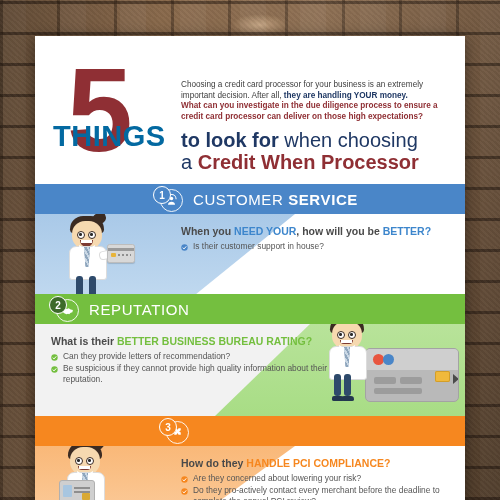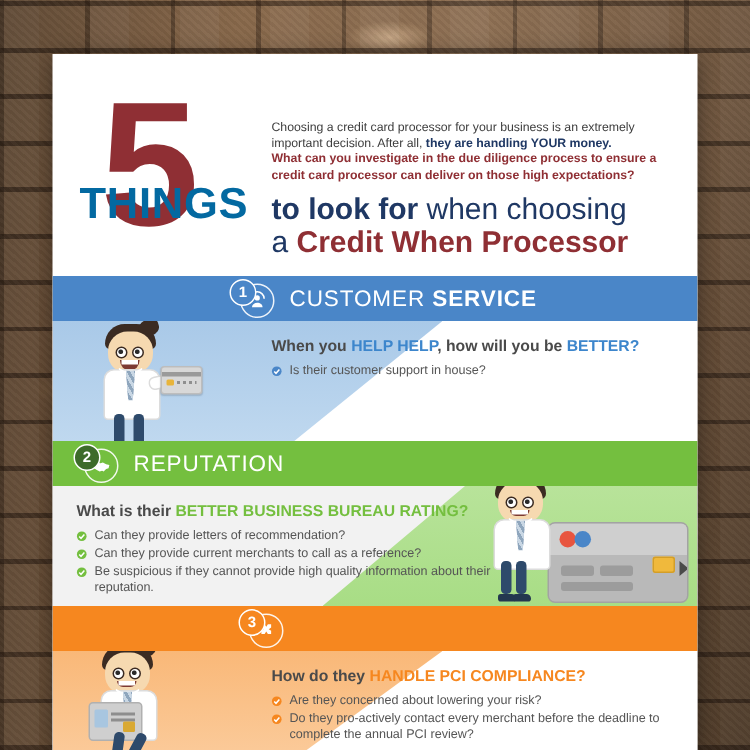--- a/index.html
+++ b/index.html
@@ -69,21 +69,21 @@
   .badge .ring svg{width:13px;height:13px;}
   .bar .ttl{margin-left:14px;font-size:15px;color:#fff;letter-spacing:.6px;font-weight:normal;white-space:nowrap;}
   .bar .ttl b{font-weight:bold;}
   .bar.pos-c{justify-content:flex-start;padding-left:118px;}
   .bar.pos-l{justify-content:flex-start;padding-left:14px;}
   .bar.pos-c3{justify-content:flex-start;padding-left:124px;}
 
   
   .sec{position:relative;overflow:hidden;}
   .sec1{height:80px;background:#fff;}
-  .sec2{height:80px;background:#f2f2f2;}
+  .sec2{height:92px;background:#f2f2f2;}
   .sec3{height:72px;background:#fff;}
 
   .tintL{position:absolute;left:0;top:0;height:100%;width:260px;
     clip-path:polygon(0 0,100% 0,62% 100%,0 100%);}
   .tintL.blue{background:linear-gradient(180deg,#a9c9e8 0%,#bfd8ef 100%);}
   .tintL.orange{background:linear-gradient(180deg,#f9b878 0%,#fbcb9b 100%);}
   .tintR{position:absolute;right:0;top:0;height:100%;width:250px;
     clip-path:polygon(38% 0,100% 0,100% 100%,0 100%);
     background:linear-gradient(180deg,#b8e39a 0%,#a8dd85 100%);}
 
@@ -231,21 +231,21 @@
         <div class="ch-legs">
           <div class="lg a"></div>
             <div class="lg b"></div>
 
         </div>
       </div>
 
       <div class="body-txt right">
         <p class="q">
           <span>When you</span>
-          <span class="k-blue">HELP HELP</span><span>, how will you be</span>
+          <span class="k-blue">NEED YOUR</span><span>, how will you be</span>
           <span class="k-blue">BETTER?</span>
         </p>
         <ul class="bul">
           <li>
             <span class="tick">
               <svg viewBox="0 0 10 10">
                   <circle cx="5" cy="5" r="4.6" fill="#4a86c8"></circle>
                   <path d="M2.6 5.2l1.7 1.8 3.2-3.6" stroke="#fff" stroke-width="1.4" fill="none"></path>
                 </svg>
             </span>
@@ -312,29 +312,20 @@
         </p>
         <ul class="bul">
           <li>
             <span class="tick">
               <svg viewBox="0 0 10 10">
                   <circle cx="5" cy="5" r="4.6" fill="#74bf3f"></circle>
                   <path d="M2.6 5.2l1.7 1.8 3.2-3.6" stroke="#fff" stroke-width="1.4" fill="none"></path>
                 </svg>
             </span>
             <span>Can they provide letters of recommendation?</span>
-          </li>
-          <li>
-            <span class="tick">
-              <svg viewBox="0 0 10 10">
-                  <circle cx="5" cy="5" r="4.6" fill="#74bf3f"></circle>
-                  <path d="M2.6 5.2l1.7 1.8 3.2-3.6" stroke="#fff" stroke-width="1.4" fill="none"></path>
-                </svg>
-            </span>
-            <span>Can they provide current merchants to call as a reference?</span>
           </li>
           <li>
             <span class="tick">
               <svg viewBox="0 0 10 10">
                   <circle cx="5" cy="5" r="4.6" fill="#74bf3f"></circle>
                   <path d="M2.6 5.2l1.7 1.8 3.2-3.6" stroke="#fff" stroke-width="1.4" fill="none"></path>
                 </svg>
             </span>
             <span>Be suspicious if they cannot provide high quality information about their reputation.</span>
           </li>

